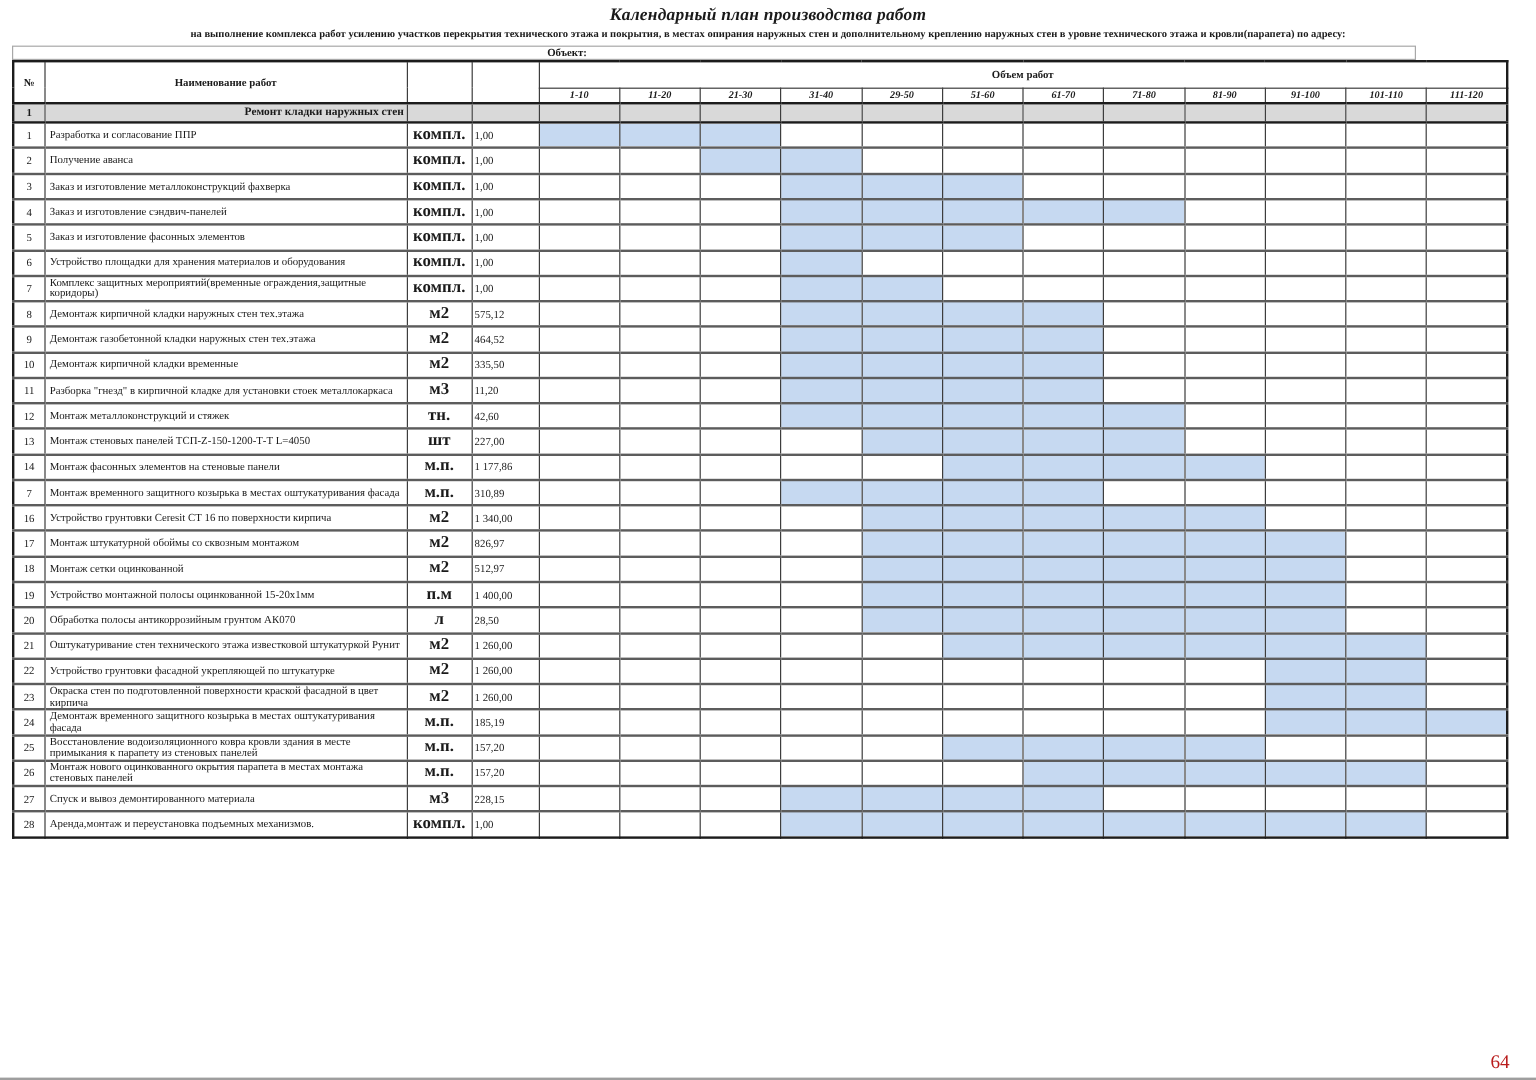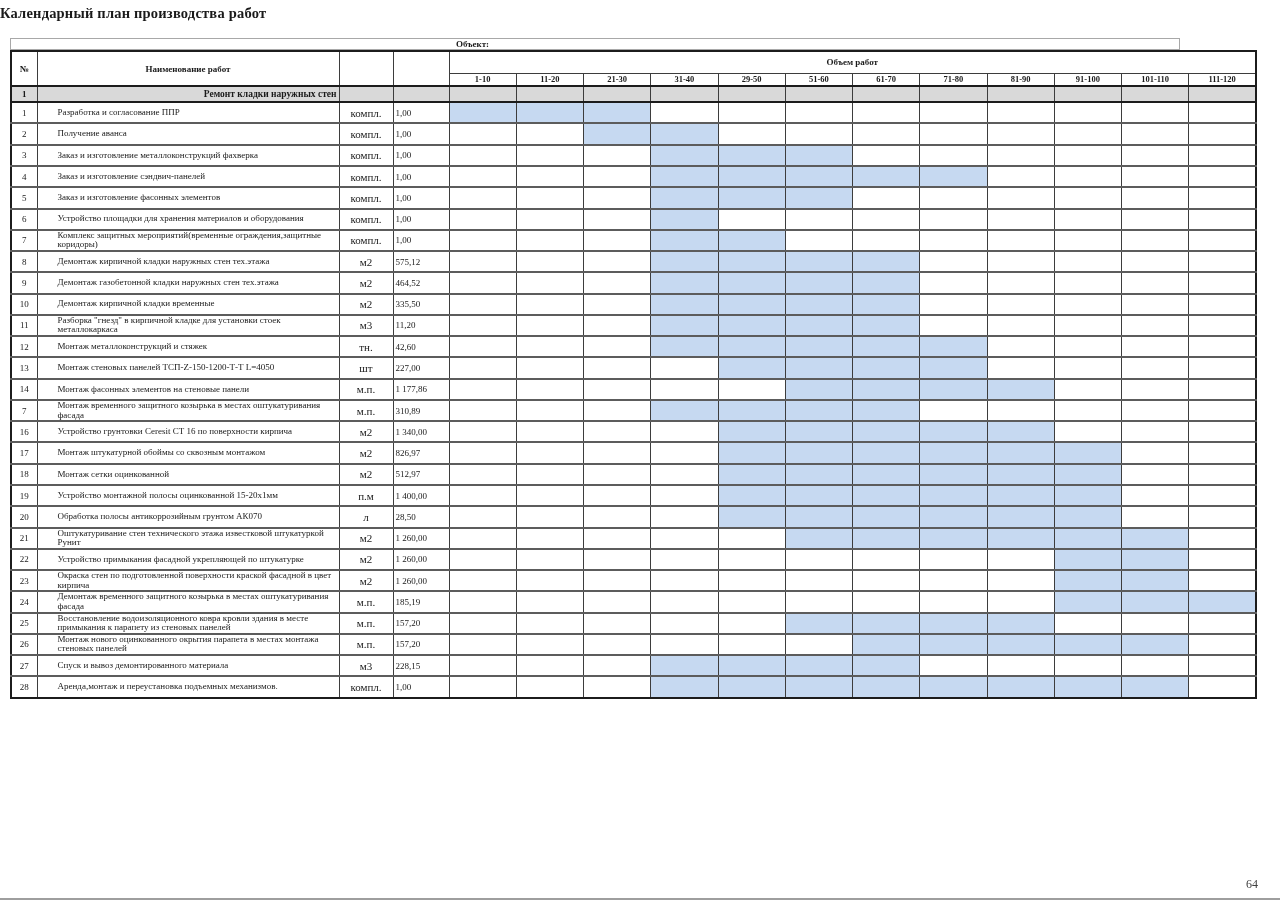--- a/index.html
+++ b/index.html
@@ -1,62 +1,63 @@
 <!DOCTYPE html>
 <html style="--bar: #c6d9f1; --groupbg: #d9d9d9;"><head>
 <meta charset="utf-8">
 <style>
   * { box-sizing: border-box; }
   html, body { margin:0; padding:0; background:#ffffff; }
   .page {
     position:relative; width:1280px; height:900px; background:#fff;
     font-family:"Liberation Serif", serif; color:#1a1a1a; overflow:hidden;
   }
-  .doc-title { position:absolute; top:5px; left:0; width:100%; 
-    font-size:14.5px; font-weight:bold; letter-spacing:.2px; }
+  .doc-title { position:absolute; top:5px; left:0; width:100%; text-align:center;
+    font-size:14.5px; font-weight:bold; letter-spacing:.2px;font-style:italic; }
   .doc-subtitle { position:absolute; top:23px; left:0; width:100%; text-align:center;
     font-size:8.8px; font-weight:bold; white-space:nowrap; }
   .object-band { position:absolute; top:38px; left:10px; width:1170px; height:12px;
     border:1px solid #a8a8a8; background:#fff; }
   .object-band span { position:absolute; left:445px; top:0; line-height:11px;
     font-size:9px; font-weight:bold; }
 
   table.plan { position:absolute; top:50px; left:10px; width:1247px; height:649px;
     border-collapse:collapse; table-layout:fixed; font-size:9px; }
   table.plan { border:2px solid #1c1c1c; }
   .plan th, .plan td { border:1px solid #3d3d3d; padding:0 2px; overflow:hidden; vertical-align:middle; }
   .plan tbody td { border-top:2px solid #5c5c5c; }
   .plan thead th { background:#fff; font-weight:bold; text-align:center; }
   .plan tr.h1 { height:22px; }
-  .plan tr.h2 { height:13px; }
+  .plan tr.h2 { height:13px;font-style:italic; }
   .plan tr.h2 th { font-size:8.5px; }
   .plan thead { border-bottom:2px solid #1c1c1c; }
 
   .plan tr.group { height:16px; }
   .plan tr.group td { background:var(--groupbg,#d9d9d9); border-top:2px solid #1c1c1c; border-bottom:2px solid #1c1c1c; }
   .plan tr.group .gname { font-weight:bold; text-align:right; font-size:9.5px; }
   .plan tr.group .num { font-weight:bold; text-align:center; }
 
   .plan tbody tr.wrow { height:21px; }
   .plan td.num { text-align:center; }
-  .plan td.name { text-align:left; padding-left:20px; line-height:9.5px;font-family:Liberation Serif, serif; }
-  .plan td.unit { text-align:center; font-size:11px; }
+  .plan td.name { text-align:left; padding-left:4px; line-height:9.5px;font-family:Liberation Serif, serif; }
+  .plan td.unit { text-align:center; font-size:14px;font-weight:bold; }
   .plan td.qty { }
   .plan td.g { background:#fff; }
   .plan td.g.bar { background:var(--bar,#c6d9f1); }
 
-  .page-number { position:absolute; top:877px; right:22px; font-size:12px; color:#404040; }
+  .page-number { position:absolute; top:877px; right:22px; font-size:16px; color:#b91c1c; }
   .bottom-edge { position:absolute; bottom:0; left:0; width:100%; height:2px; background:#6a6a6a; opacity:.65; }
 </style>
 </head>
 <body>
 
 <div class="page">
 
   <div class="doc-title">Календарный план производства работ</div>
+  <div class="doc-subtitle">на  выполнение комплекса работ усилению участков перекрытия технического этажа и покрытия, в местах опирания наружных стен и дополнительному креплению наружных стен в уровне технического этажа и кровли(парапета) по адресу:</div>
 
   <div class="object-band">
     <span>Объект:</span>
   </div>
 
   <table class="plan">
     <colgroup>
       <col style="width:26px">
         <col style="width:302px">
         <col style="width:54px">
@@ -489,21 +490,21 @@
           <td class="g bar"></td>
           <td class="g bar"></td>
           <td class="g bar"></td>
           <td class="g bar"></td>
           <td class="g bar"></td>
           <td class="g bar"></td>
           <td class="g"></td>
         </tr>
         <tr class="wrow">
           <td class="num">22</td>
-          <td class="name">Устройство примыкания фасадной укрепляющей по штукатурке</td>
+          <td class="name">Устройство грунтовки фасадной укрепляющей по штукатурке</td>
           <td class="unit">м2</td>
           <td class="qty">1 260,00</td>
           <td class="g"></td>
           <td class="g"></td>
           <td class="g"></td>
           <td class="g"></td>
           <td class="g"></td>
           <td class="g"></td>
           <td class="g"></td>
           <td class="g"></td>

